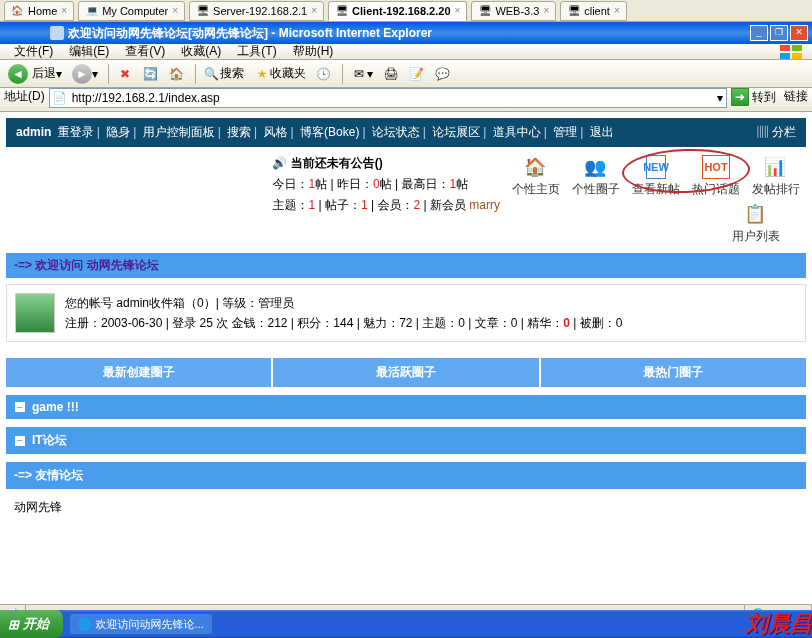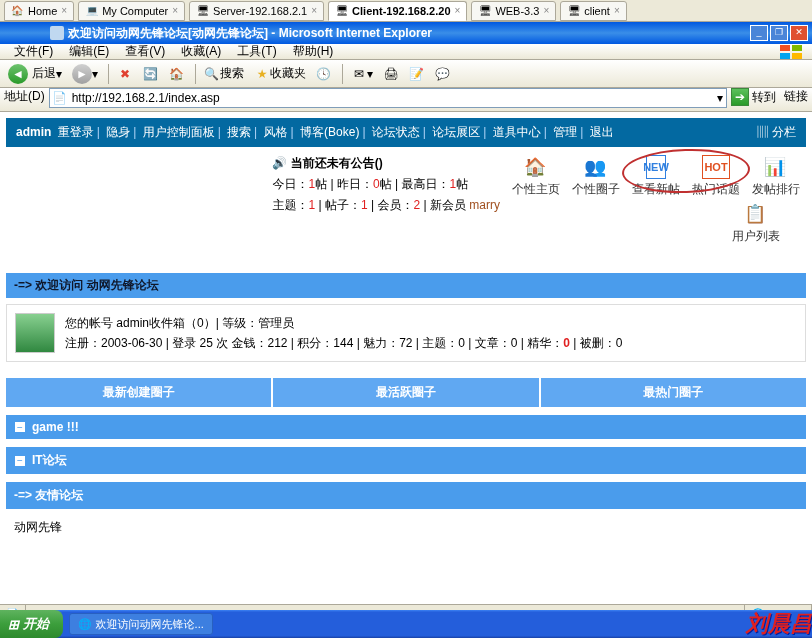--- a/index.html
+++ b/index.html
@@ -24,35 +24,35 @@
 .circle { width: 20px; height: 20px; border-radius: 50%; display: inline-flex; align-items: center; justify-content: center; color: #fff; font-size: 12px; }
 .back-circle { background: linear-gradient(#6ec36e,#2a9a2a); }
 .fwd-circle { background: linear-gradient(#d0d0d0,#a0a0a0); }
 .small-icon { width: 16px; height: 16px; display: inline-flex; align-items: center; justify-content: center; border: 1px solid transparent; font-size: 12px; }
 .address-bar { background: linear-gradient(#fff,#ece9d8); height: 24px; display: flex; align-items: flex-start; padding: 0 4px; border-bottom: 1px solid #aca899; }
 .addr-label { font-size: 12px; margin-right: 4px; }
 .addr-input { flex: 1; background: #fff; border: 1px solid #7f9db9; height: 20px; display: flex; align-items: center; padding: 0 3px; font-family: monospace; font-size: 12px; }
 .go-btn { display: flex; align-items: center; margin-left: 4px; font-size: 12px; cursor: pointer; }
 .go-arrow { width: 18px; height: 18px; background: linear-gradient(#5cc15c,#2a9a2a); border: 1px solid #3a8a3a; display: inline-flex; align-items: center; justify-content: center; color: #fff; margin-right: 3px; }
 .content-area { background: #fff; height: 492px; overflow: auto; padding: 6px; }
-.forum-header { background: #0369a1; color: #fff; padding: 6px 10px; display: flex; justify-content: space-between; font-size: 12px; }
+.forum-header { background: #0c4a6e; color: #fff; padding: 6px 10px; display: flex; justify-content: space-between; font-size: 12px; }
 .forum-header a { color: #fff; text-decoration: none; margin: 0 3px; }
 .forum-header .sep { color: #b0d4f8; }
 .fenlan { float: right; }
 .notice { padding: 8px 6px; font-size: 12px; display: flex; justify-content: flex-end; }
 .notice-left { }
 .notice-line { margin-bottom: 4px; }
 .speaker { color: #2a7ad8; }
 .marry { color: #a05020; }
 .action-grid { display: flex; }
 .action-item { text-align: center; margin-left: 12px; font-size: 12px; color: #333; }
 .action-icon { width: 32px; height: 24px; margin: 0 auto 2px; display: flex; align-items: center; justify-content: center; font-size: 18px; }
 .ellipse-circle { position: relative; }
 .ellipse-circle::before { content: ""; position: absolute; left: -10px; top: -6px; width: 124px; height: 40px; border: 2px solid #c03030; border-radius: 50%; transform: rotate(-2deg); pointer-events: none; }
-.section-bar { background: #4a9cec; color: #0f172a; padding: 4px 8px; font-size: 12px; font-weight: bold; margin-top: 20px; }
+.section-bar { background: #4a9cec; color: #4c1d95; padding: 4px 8px; font-size: 12px; font-weight: bold; margin-top: 0; }
 .welcome-box { border: 1px solid #ddd; padding: 8px; display: flex; align-items: flex-start; margin: 6px 0; }
 .avatar { width: 40px; height: 40px; background: linear-gradient(#88d090,#308840); margin-right: 10px; border: 1px solid #ccc; }
 .welcome-text { font-size: 12px; line-height: 20px; flex: 1; }
 .red-text { color: #e02020; font-weight: bold; }
 .three-col { display: flex; margin-top: 16px; border-radius: 8px; }
 .col-head { flex: 1; background: #60a8f2; color: #fff; text-align: center; padding: 6px 0; font-size: 12px; font-weight: bold; border-right: 2px solid #fff; }
 .col-head:last-child { border-right: none; }
 .forum-row { background: #4a9cec; color: #fff; padding: 5px 8px; margin-top: 8px; font-size: 12px; display: flex; align-items: center; }
 .collapse-box { background: #fff; color: #4a9cec; width: 12px; height: 12px; display: inline-flex; align-items: center; justify-content: center; font-size: 10px; margin-right: 6px; border: 1px solid #4a9cec; }
 .friends-content { padding: 10px 8px; font-size: 12px; }

